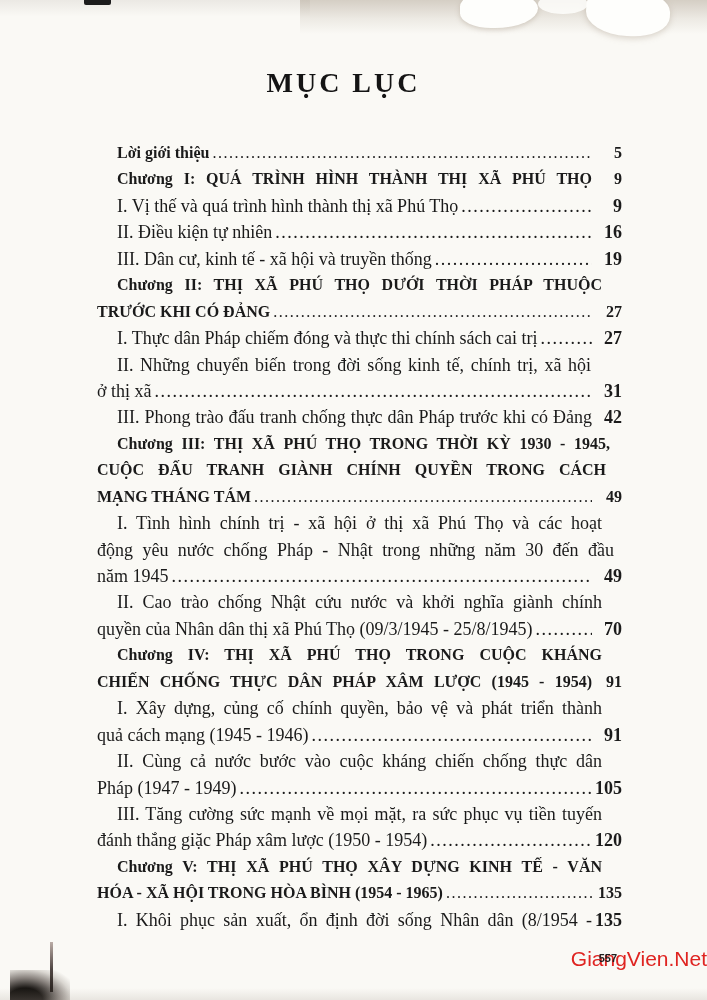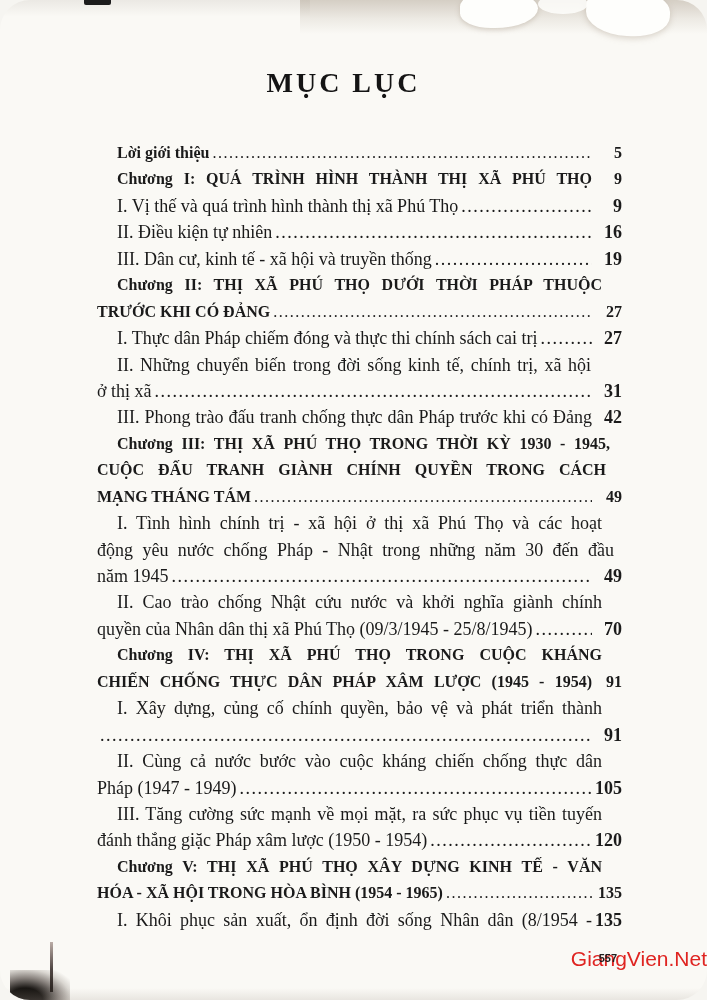--- a/index.html
+++ b/index.html
@@ -3,21 +3,20 @@
 <meta charset="utf-8">
 <style>
   html,body{margin:0;padding:0;background:#f6f5f1;}
   .page{
     position:relative;
     width:707px;height:1000px;
     background:#faf9f5;
     overflow:hidden;
     font-family:"Liberation Serif","DejaVu Serif",serif;
     color:#1a1a1a;
-    border-radius:30px;
   }
   
   .band-top-left{position:absolute;left:0;top:0;width:310px;height:22px;
     background:linear-gradient(180deg,rgba(200,195,188,.30),rgba(200,195,188,0) 75%);}
   .band-top-right{position:absolute;left:300px;right:0;top:0;height:34px;
     background:linear-gradient(180deg,rgba(176,164,148,.50),rgba(176,164,148,.18) 55%,rgba(176,164,148,0));}
   .blob{position:absolute;background:#fefefc;}
   .blob.b1{left:460px;top:-8px;width:78px;height:36px;border-radius:40% 45% 55% 40%;
     box-shadow:0 2px 5px rgba(160,145,125,.38);}
   .blob.b2{left:586px;top:-10px;width:84px;height:46px;border-radius:35% 45% 45% 50%;
@@ -166,20 +165,21 @@
         <div class="toc-line bold">
     <span class="t spread">CHIẾN CHỐNG THỰC DÂN PHÁP XÂM LƯỢC (1945 - 1954)</span>
 
     <span class="pg">91</span>
   </div>
         <div class="toc-line indent">
     <span class="t spread" style="margin-right: 20px;">I. Xây dựng, củng cố chính quyền, bảo vệ và phát triển thành</span>
 
   </div>
         <div class="toc-line">
+    <span class="t">quả cách mạng (1945 - 1946)</span>
     <span class="dots">........................................................................................................................</span>
     <span class="pg">91</span>
   </div>
         <div class="toc-line indent">
     <span class="t spread" style="margin-right: 20px;">II. Cùng cả nước bước vào cuộc kháng chiến chống thực dân</span>
 
   </div>
         <div class="toc-line">
     <span class="t">Pháp (1947 - 1949)</span>
     <span class="dots">........................................................................................................................</span>

